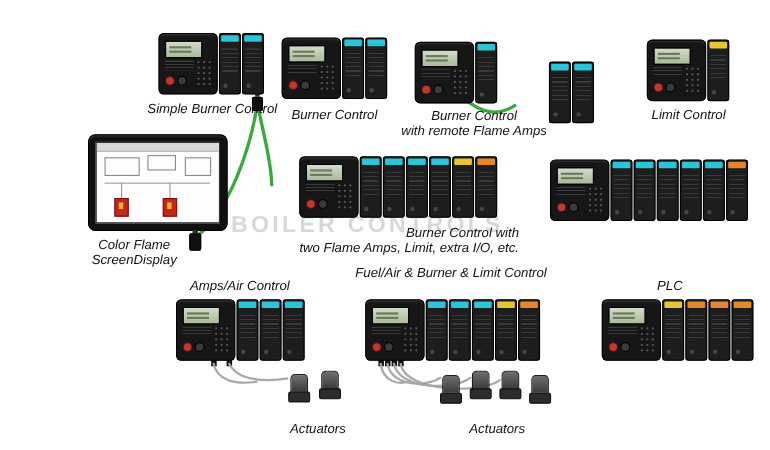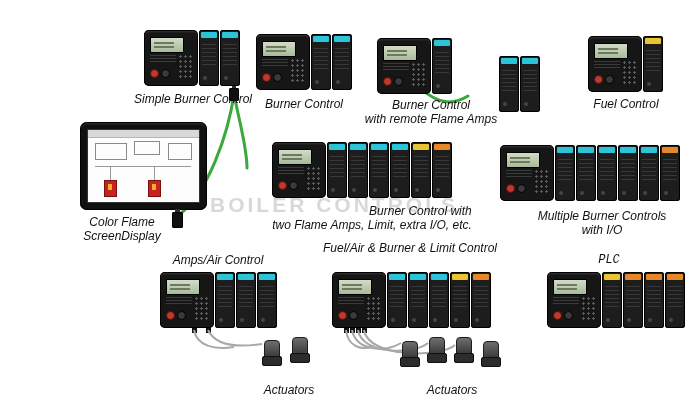--- a/index.html
+++ b/index.html
@@ -200,21 +200,21 @@
           <div class="btn-red"></div>
           <div class="btn-dark"></div>
           <div class="pins"></div>
         </div>
         <div class="module">
           <div class="stripe" style="background: rgb(232, 197, 49);"></div>
           <div class="vents"></div>
           <div class="led"></div>
         </div>
       </div>
-      <div class="dev-label" style="left: 594px; top: 98px;">Fuel Control</div>
+      <div class="dev-label" style="left: 594px; top: 98px;">Limit Control</div>
       <div class="device" style="left: 240px; top: 142px;">
         <div class="base">
           <div class="lcd"></div>
           <div class="tag"></div>
           <div class="btn-red"></div>
           <div class="btn-dark"></div>
           <div class="pins"></div>
         </div>
         <div class="module">
           <div class="stripe" style="background: rgb(43, 196, 216);"></div>
@@ -281,21 +281,20 @@
           <div class="stripe" style="background: rgb(43, 196, 216);"></div>
           <div class="vents"></div>
           <div class="led"></div>
         </div>
         <div class="module">
           <div class="stripe" style="background: rgb(232, 135, 42);"></div>
           <div class="vents"></div>
           <div class="led"></div>
         </div>
       </div>
-      <div class="dev-label" style="left: 570px; top: 210px;">Multiple Burner Controls with I/O</div>
       <div class="device" style="left: 128px; top: 272px;">
         <div class="base">
           <div class="lcd"></div>
           <div class="tag"></div>
           <div class="btn-red"></div>
           <div class="btn-dark"></div>
           <div class="pins"></div>
         </div>
         <div class="module">
           <div class="stripe" style="background: rgb(43, 196, 216);"></div>
@@ -371,21 +370,21 @@
           <div class="stripe" style="background: rgb(232, 135, 42);"></div>
           <div class="vents"></div>
           <div class="led"></div>
         </div>
         <div class="module">
           <div class="stripe" style="background: rgb(232, 135, 42);"></div>
           <div class="vents"></div>
           <div class="led"></div>
         </div>
       </div>
-      <div class="dev-label" style="left: 577px; top: 254px; font-family: Liberation Mono, monospace;">PLC</div>
+      <div class="dev-label" style="left: 577px; top: 254px;">PLC</div>
       <div class="actuator" style="left: 230px; top: 340px;">
         <div class="act-top"></div>
         <div class="act-base"></div>
       </div>
       <div class="actuator" style="left: 258px; top: 337px;">
         <div class="act-top"></div>
         <div class="act-base"></div>
       </div>
       <div class="dev-label" style="left: 257px; top: 384px;">Actuators</div>
       <div class="actuator" style="left: 368px; top: 341px;">

